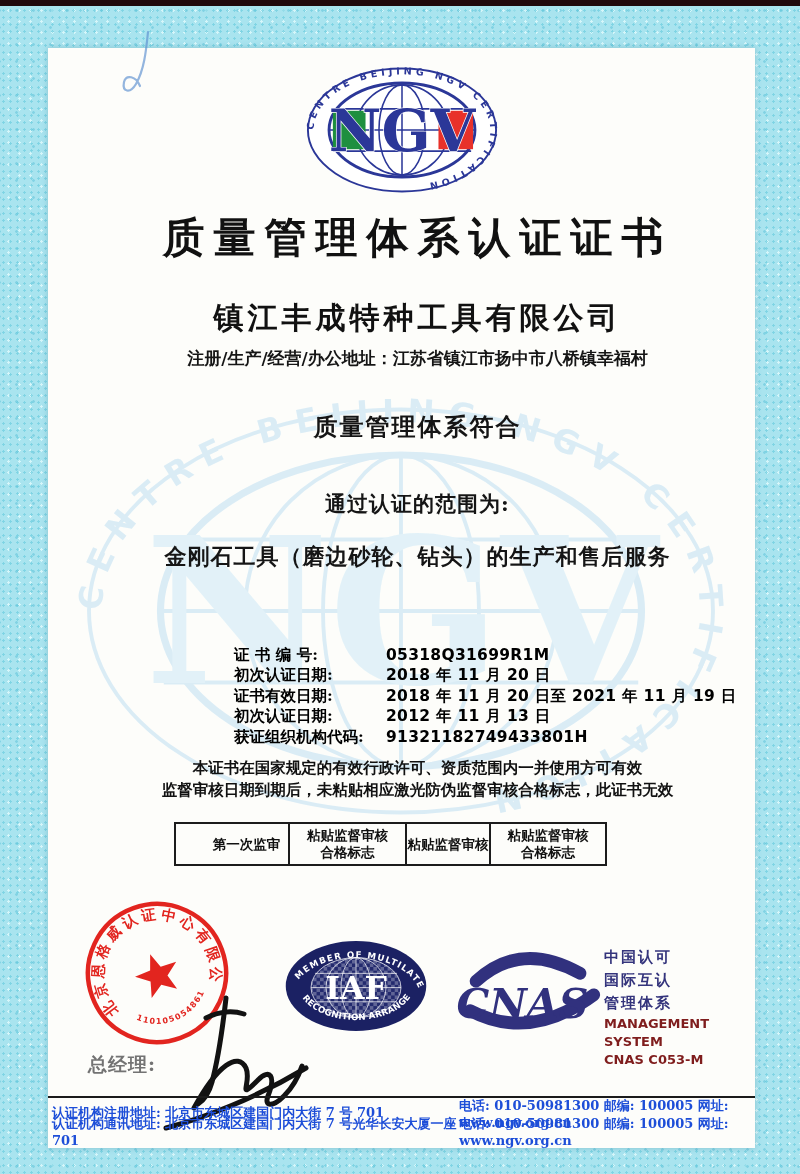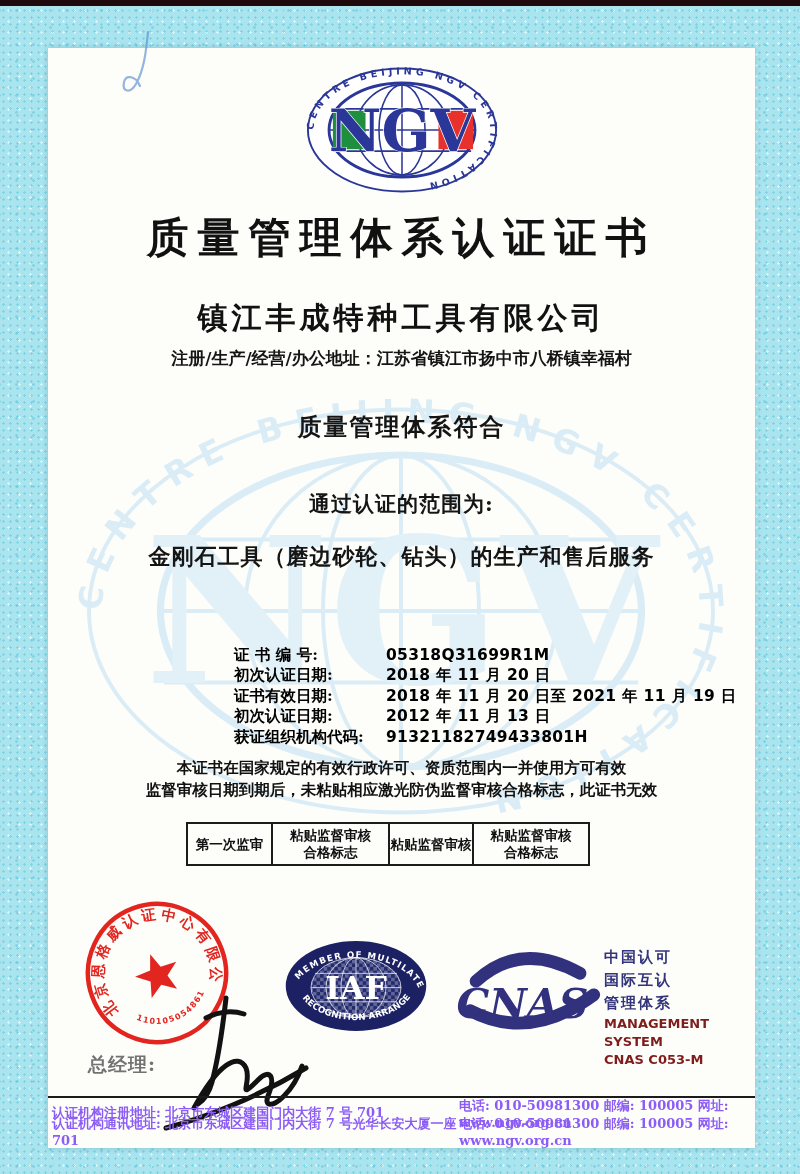--- a/index.html
+++ b/index.html
@@ -13,59 +13,59 @@
       radial-gradient(rgba(60,180,205,.35) 1px, transparent 1.6px);
     background-size:7px 7px,11px 11px,17px 17px;
     background-position:0 0,3px 5px,8px 2px;
   }
   .topbar{position:absolute;left:0;top:0;width:800px;height:6px;background:#20090c;}
   .page{
     position:absolute;left:48px;top:48px;width:707px;height:1100px;
     background:#fdfdfa;box-shadow:0 0 6px rgba(40,90,110,.25);
   }
   .abs{position:absolute;}
-  .ctr{left:0;width:707px;text-align:center;}
+  .ctr{left:0;width:707px;text-align:center;padding-left:16px;}
   .blk{color:#151515;}
 
   .wm{left:28px;top:348px;width:650px;height:430px;opacity:.55;pointer-events:none;}
 
   .cert-title{top:162px;font-size:42px;font-weight:700;letter-spacing:9px;color:#111;}
   .company{top:250px;font-size:30px;font-weight:700;letter-spacing:4px;color:#111;}
   .addr{top:299px;font-size:17px;font-weight:700;color:#151515;}
   .std1{top:363px;font-size:24px;font-weight:700;letter-spacing:2px;}
   .std2{top:406px;font-size:26px;font-weight:700;font-family:"DejaVu Sans","DejaVu Serif",sans-serif;letter-spacing:0.5px;}
   .std3{top:442px;font-size:21px;font-weight:700;letter-spacing:1px;}
   .scope{top:494px;font-size:22px;font-weight:700;letter-spacing:1px;}
 
   .details{top:597px;left:186px;font-size:15.5px;font-weight:700;}
   .details .row{display:flex;height:20.5px;align-items:center;}
   .details .lbl{width:152px;}
   .details .val{font-family:"DejaVu Sans",sans-serif;font-weight:700;letter-spacing:.3px;}
 
   .notes{top:709px;font-size:15.5px;font-weight:700;line-height:21.5px;color:#111;}
 
-  .audit{top:774px;left:138px;width:400px;display:flex;border:2px solid #1c1c1c;background:transparent;}
+  .audit{top:774px;left:126px;width:400px;display:flex;border:2px solid #1c1c1c;background:transparent;padding-left:29px;}
   .audit .cell{border-left:2px solid #1c1c1c;display:flex;flex-direction:column;justify-content:center;
     text-align:center;font-size:13.5px;font-weight:700;line-height:17px;padding:3px 0;height:34px;color:#111;}
   .audit .cell:first-child{border-left:none;}
   .c1{width:83px;} .c2{width:115px;} .c3{width:82px;} .c4{flex:1;}
 
   .seal{left:34px;top:850px;width:150px;height:150px;transform:rotate(-20deg);}
   .iaf{left:233px;top:890px;width:150px;height:96px;}
   .cnas-group{left:408px;top:890px;width:300px;height:120px;display:flex;}
   .cnas-mark{width:148px;height:100px;flex:0 0 auto;}
   .cnas-text{padding-top:8px;}
   .cnas-text .cn{font-size:15px;font-weight:700;color:#34347c;line-height:23px;letter-spacing:2px;}
   .cnas-text .en{font-size:13px;font-weight:700;color:#7f1d1d;line-height:18px;font-family:"DejaVu Sans",sans-serif;}
 
   .gm{left:40px;top:1004px;font-size:19px;font-weight:700;color:#737373;letter-spacing:1px;}
   .sig{left:112px;top:942px;width:150px;height:160px;}
 
   .divider{left:0;top:1048px;width:707px;border-top:2px solid #1b1b1b;}
-  .footer{left:4px;top:1056px;width:699px;font-size:13px;font-weight:700;color:#8b5cf6;}
+  .footer{left:4px;top:1056px;width:699px;font-size:13px;font-weight:700;color:#1d4ed8;}
   .footer .frow{display:flex;height:18.5px;align-items:center;}
   .footer .faddr{flex:1;}
   .footer .fcontact{width:292px;flex:0 0 auto;}
 
   .penmark{left:38px;top:-22px;width:80px;height:90px;opacity:.65;}
 </style>
 </head>
 <body>
 
 <div class="topbar"></div>

